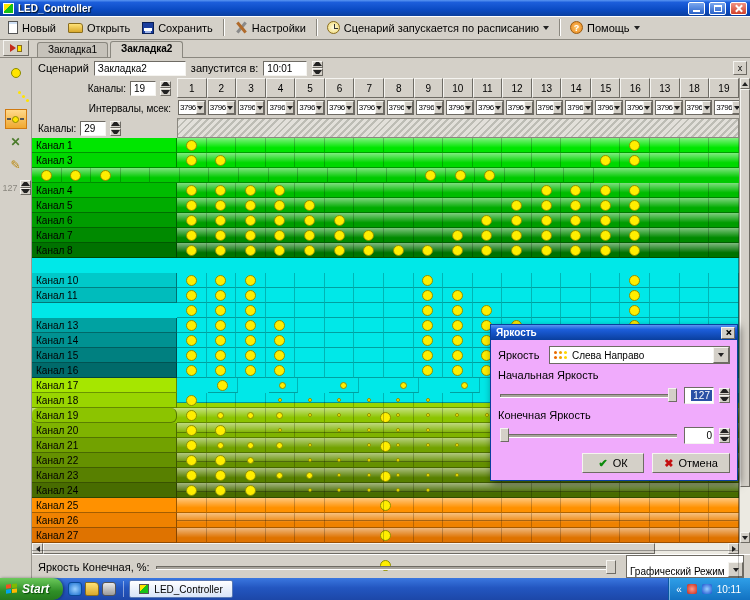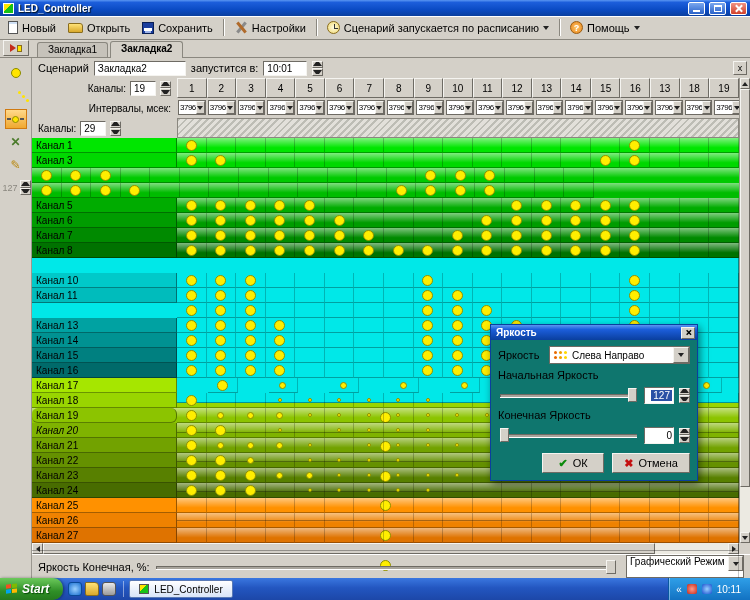--- a/index.html
+++ b/index.html
@@ -115,26 +115,26 @@
   .hthumb { flex:0 0 612px; }
   .htrack { flex:1; }
   .hcorner { flex:0 0 11px; background:#d4d0c8; }
 
   
   .bottombar { flex:1; display:flex; align-items:center; padding:0 6px; gap:6px; border-top:1px solid #fff; }
   .bslider { flex:1; height:16px; position:relative; margin-right:4px; }
   .bslider::before { content:""; position:absolute; left:0; right:0; top:7px; height:3px; background:#a8a49c;
                      box-shadow:inset 1px 1px 0 #6e6b64, 0 1px 0 #fff; }
   .bthumb { position:absolute; right:0; top:1px; width:10px; height:14px; }
-  .modecombo { flex:0 0 118px; height:23px; display:flex; align-items:flex-start; background:#fff; border:1px solid #6e6b64;
+  .modecombo { flex:0 0 118px; height:23px; display:flex; align-items:flex-end; background:#fff; border:1px solid #6e6b64;
                font-size:10px; padding-left:3px; }
   .modecombo .b { margin-left:auto; width:15px; height:15px; display:flex; align-items:center; justify-content:center; }
 
   
-  .dlg { position:absolute; left:490px; top:324px; width:208px; background:#0f766e; border:1px solid #0a3f9e;
+  .dlg { position:absolute; left:490px; top:324px; width:248px; background:#f0abfc; border:1px solid #0a3f9e;
          box-shadow:2px 3px 8px rgba(0,0,0,.5); z-index:50; }
   .dlg .dtitle { height:15px; background:linear-gradient(180deg,#5a96f2,#1c5edb 30%,#0a3f9e); color:#fff; font-weight:bold;
                  font-size:10px; display:flex; align-items:center; padding:0 2px 0 5px; gap:4px; }
   .dlg .dtitle .t { flex:1; }
   .dlg .dclose { width:14px; height:12px; }
   .dbody { padding:6px 7px 7px; display:flex; flex-direction:column; gap:5px; }
   .drow { display:flex; align-items:center; gap:5px; }
   .combo { flex:1; height:18px; background:#fff; border:1px solid #6e6b64; display:flex; align-items:center; gap:4px; padding-left:3px; }
   .cicon { width:15px; height:10px; position:relative; flex:0 0 15px; }
   .cicon::before { content:""; position:absolute; left:1px; top:1px; width:3px; height:3px; border-radius:50%; background:#e86a00;
@@ -593,20 +593,21 @@
                 <span class="dot s3" style="background: rgb(255, 238, 0);"></span>
               </div>
               <div class="cell">
                 <span class="dot s3" style="background: rgb(255, 238, 0);"></span>
               </div>
               <div class="cell"></div>
               <div class="cell"></div>
               <div class="cell"></div>
             </div>
             <div class="chrow" style="background: linear-gradient(rgba(255, 255, 255, 0.5), rgba(255, 255, 255, 0) 65%), rgb(0, 188, 0);">
+              <div class="chlabel" style="background: rgb(0, 188, 0);">Канал 4</div>
               <div class="cell">
                 <span class="dot s3" style="background: rgb(255, 238, 0);"></span>
               </div>
               <div class="cell">
                 <span class="dot s3" style="background: rgb(255, 238, 0);"></span>
               </div>
               <div class="cell">
                 <span class="dot s3" style="background: rgb(255, 238, 0);"></span>
               </div>
               <div class="cell">
@@ -1292,21 +1293,21 @@
                 <span class="dot s1" style="background: rgb(255, 238, 0);"></span>
               </div>
               <div class="cell">
                 <span class="dot s1" style="background: rgb(255, 238, 0);"></span>
               </div>
               <div class="cell"></div>
               <div class="cell"></div>
               <div class="cell"></div>
             </div>
             <div class="chrow" style="background: linear-gradient(rgba(255, 255, 255, 0.5), rgba(255, 255, 255, 0) 65%), rgb(127, 179, 0);">
-              <div class="chlabel" style="background: rgb(127, 179, 0); font-style: italic;">Канал 20</div>
+              <div class="chlabel" style="background: rgb(127, 179, 0);">Канал 20</div>
               <div class="cell">
                 <span class="dot s3" style="background: rgb(255, 238, 0);"></span>
               </div>
               <div class="cell">
                 <span class="dot s3" style="background: rgb(255, 238, 0);"></span>
               </div>
               <div class="cell"></div>
               <div class="cell">
                 <span class="dot s1" style="background: rgb(255, 238, 0);"></span>
               </div>

